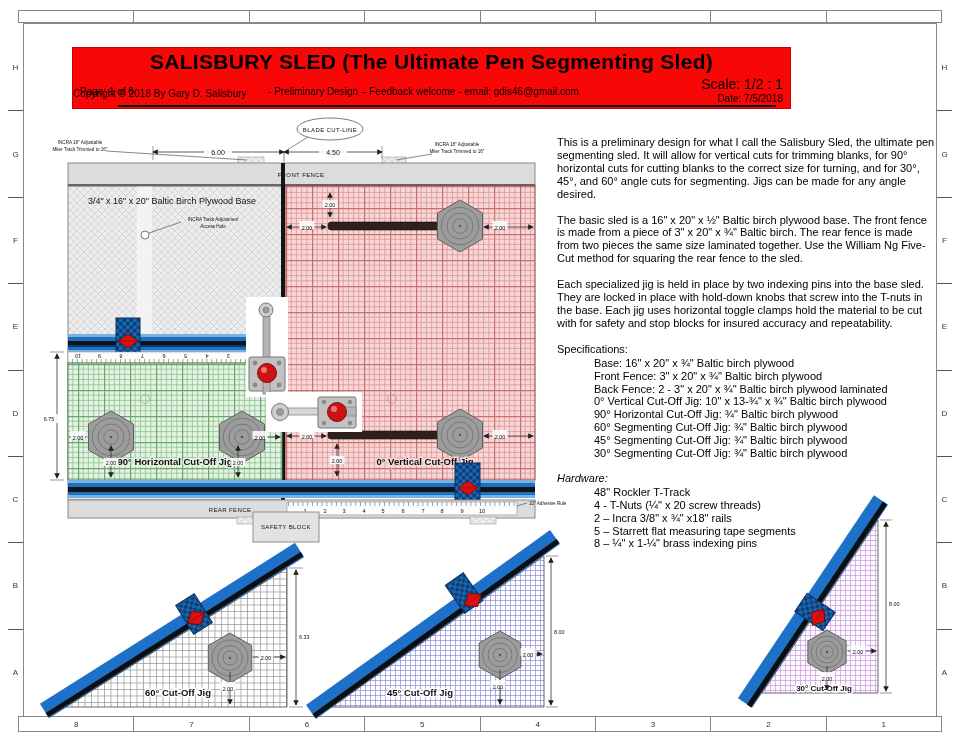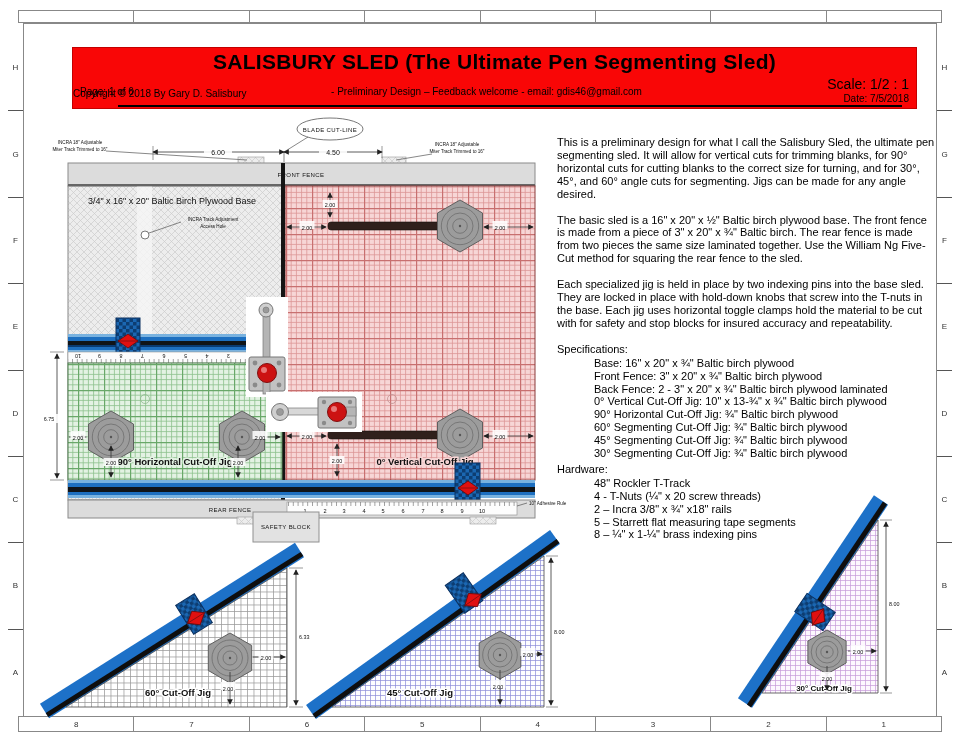--- a/index.html
+++ b/index.html
@@ -12,34 +12,34 @@
   .strip-bottom{top:716px;height:16px;}
   .strip-v{top:25px;height:690px;width:15px;flex-direction:column;border:none;}
   .strip-left{left:8px;}
   .strip-right{left:937px;}
   .strip .cell{flex:1;display:flex;align-items:center;justify-content:center;
                font-size:8px;color:#333;box-sizing:border-box;}
   .strip-h .cell + .cell{border-left:1px solid #888;}
   .strip-v .cell + .cell{border-top:1px solid #555;}
   #frame{position:absolute;left:23px;top:23px;width:914px;height:694px;border:1px solid #888;box-sizing:border-box;}
   
-  #banner{position:absolute;left:72px;top:47px;width:845px;height:62px;background:#f90606;
+  #banner{position:absolute;left:72px;top:47px;width:719px;height:62px;background:#f90606;
           box-sizing:border-box;border:1px solid #c40000;}
   #banner .ttl{position:absolute;top:2px;left:0;right:0;text-align:center;font-size:21px;font-weight:bold;color:#000;letter-spacing:.3px;}
   #banner .cpy{position:absolute;top:40px;left:0;right:0;text-align:left;font-size:10px;color:#000;}
   #banner .pg{position:absolute;left:7px;bottom:11px;font-size:10px;color:#000;}
   #banner .fb{position:absolute;left:0;right:16px;bottom:11px;text-align:center;font-size:10px;color:#000;}
   #banner .sc{position:absolute;right:7px;bottom:16px;font-size:14px;color:#000;text-align:right;}
   #banner .dt{position:absolute;right:7px;bottom:4px;font-size:10px;color:#000;text-align:right;}
   #banner .blackline{position:absolute;left:45px;right:14px;bottom:1px;height:2px;background:#000;}
   
   #rightcol{position:absolute;left:557px;top:136px;width:378px;font-size:11px;line-height:12.9px;color:#000;}
   #rightcol p{margin:0 0 13px 0;}
   .list-head{margin:2px 0 1px 0;}
-  .list-head.hw{margin-top:3px;}
+  .list-head.hw{margin-top:12px;font-style:italic;}
   .list-items div{padding-left:37px;}
   
   #drawsvg{position:absolute;left:0;top:0;}
   #drawsvg text{font-family:"Liberation Sans", sans-serif;fill:#111;}
   .t45{font-size:4.6px;fill:#333;}
   .t5{font-size:5.4px;}
   .t55{font-size:5.6px;}
   .t6{font-size:6px;letter-spacing:.4px;fill:#222;}
   .t7{font-size:7px;}
   .t9{font-size:9px;fill:#333;}

